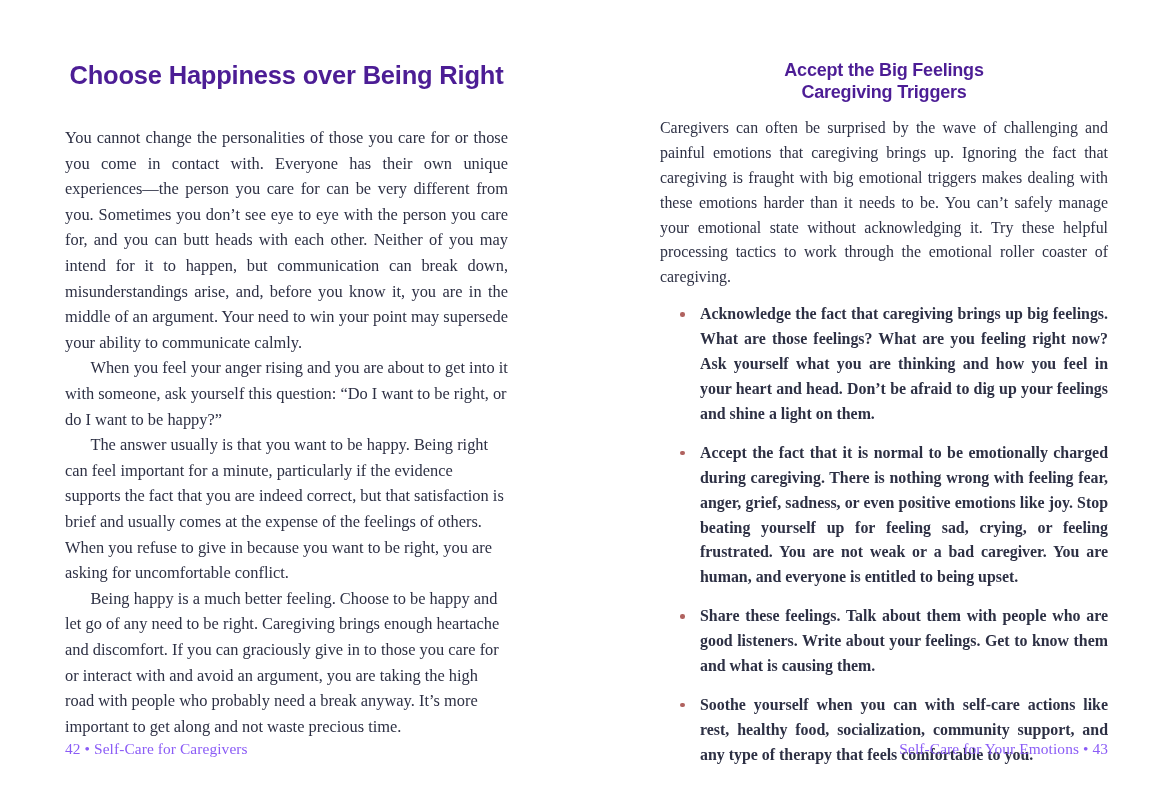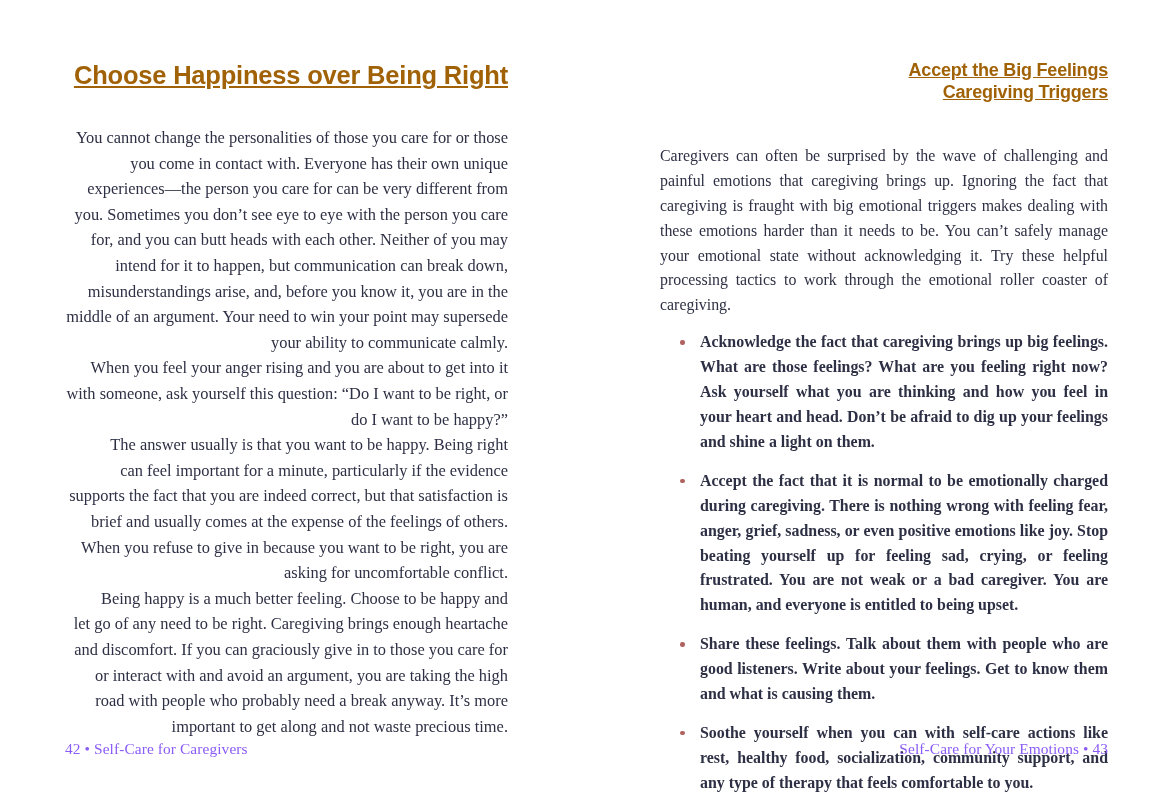--- a/index.html
+++ b/index.html
@@ -37,25 +37,24 @@
 
   .page-right {
     width: 587px;
     padding: 0 65px 0 74px;
   }
 
   
   .chapter-heading {
     font-family: "Liberation Sans", sans-serif;
     font-weight: bold;
-    color: #a16207;
-    text-align: right;
+    color: #4c1d95;
+    text-align: center;
     line-height: 1.22;
     letter-spacing: -0.2px;
-    text-decoration: underline;
   }
 
   .page-left .chapter-heading {
     font-size: 25.5px;
     margin: 0;
     padding-top: 60px;
   }
 
   .page-right .chapter-heading {
     font-size: 18px;
@@ -71,34 +70,33 @@
   .body-block {
     margin: 0;
     text-align: justify;
     text-justify: inter-word;
     hyphens: manual;
   }
 
   .page-left .body-block {
     font-size: 16.4px;
     line-height: 25.6px;
-    text-align: right;
   }
 
   .page-right .body-block {
     font-size: 15.9px;
     line-height: 24.9px;
   }
 
   .page-left .first-para {
     margin-top: 34px;
   }
 
   .page-right .first-para {
-    margin-top: 40px;
+    margin-top: 12px;
   }
 
   .para-indent {
     text-indent: 1.55em;
   }
 
   .last-line-left {
     text-align: left;
   }
 

